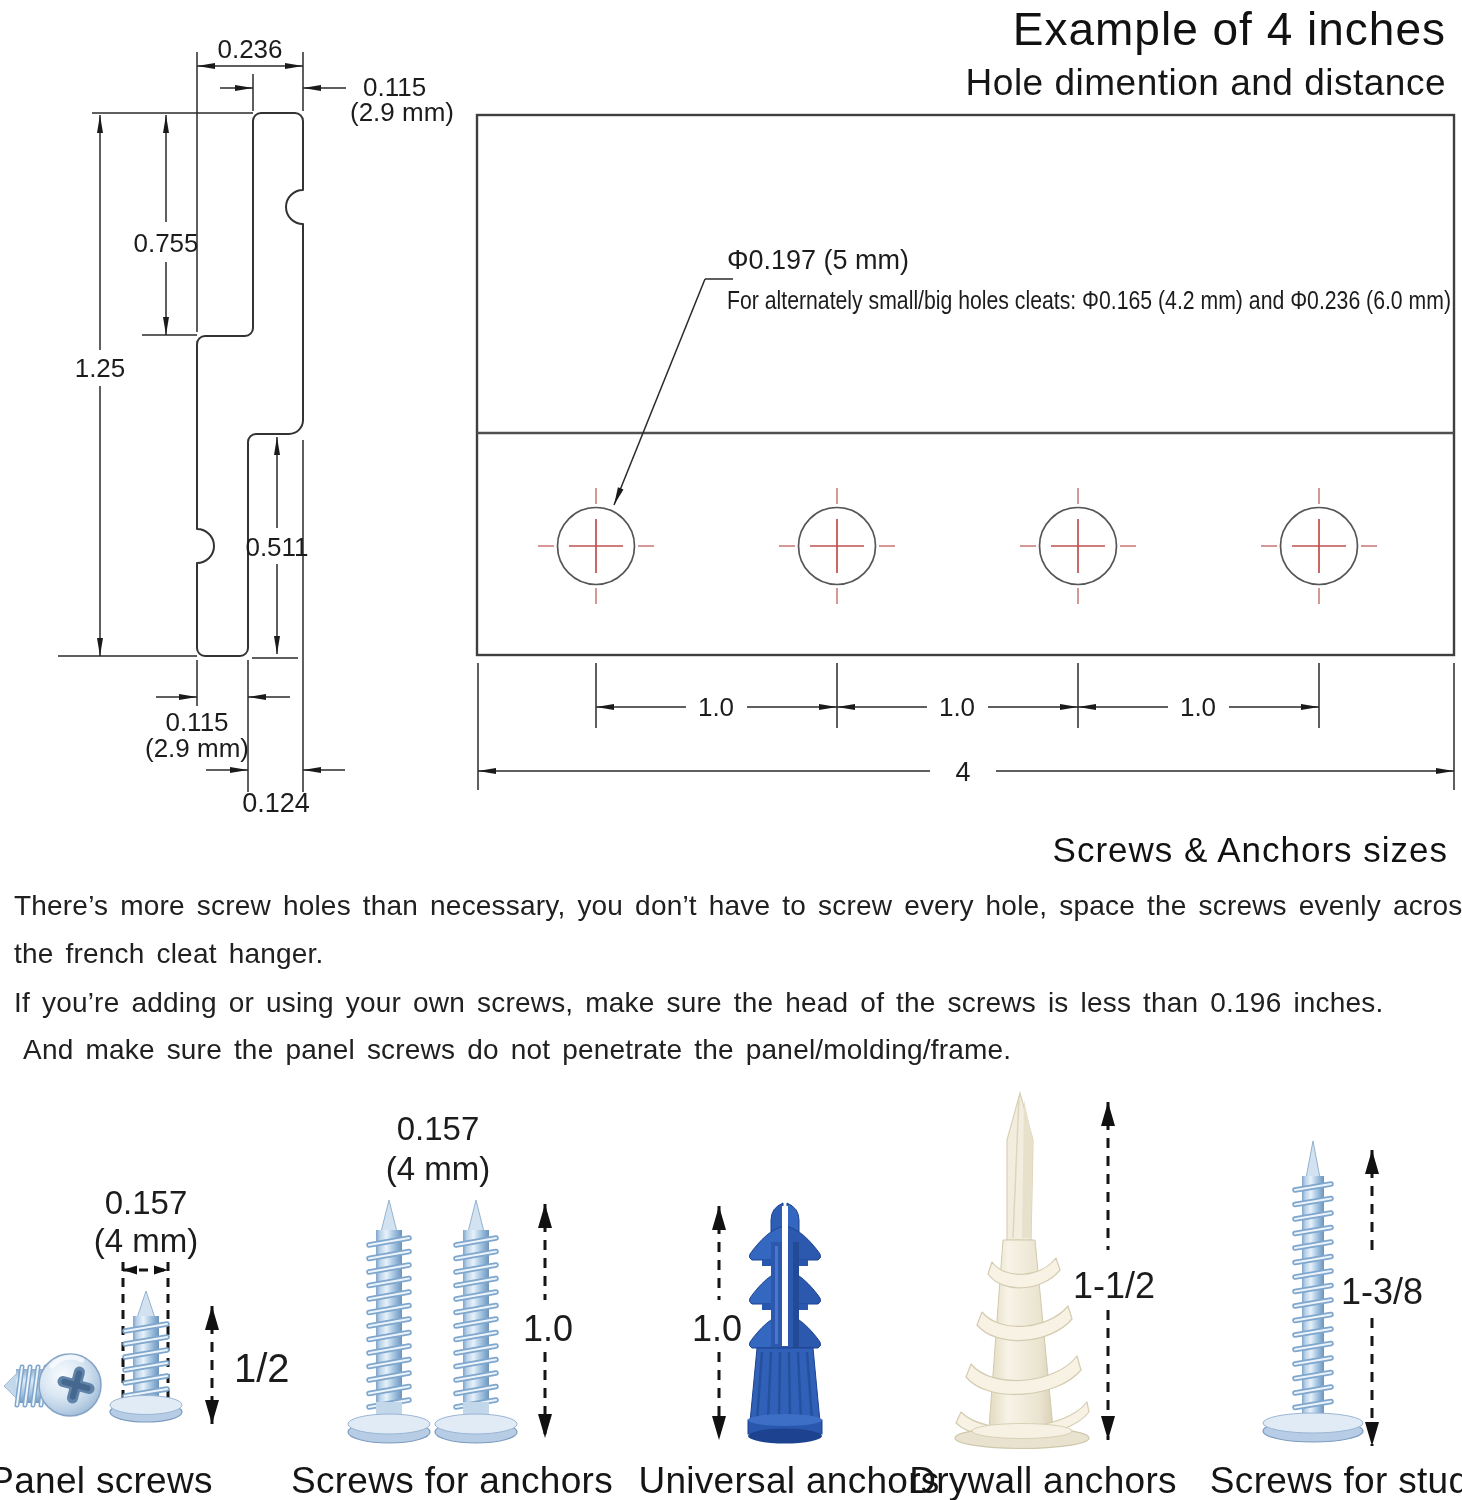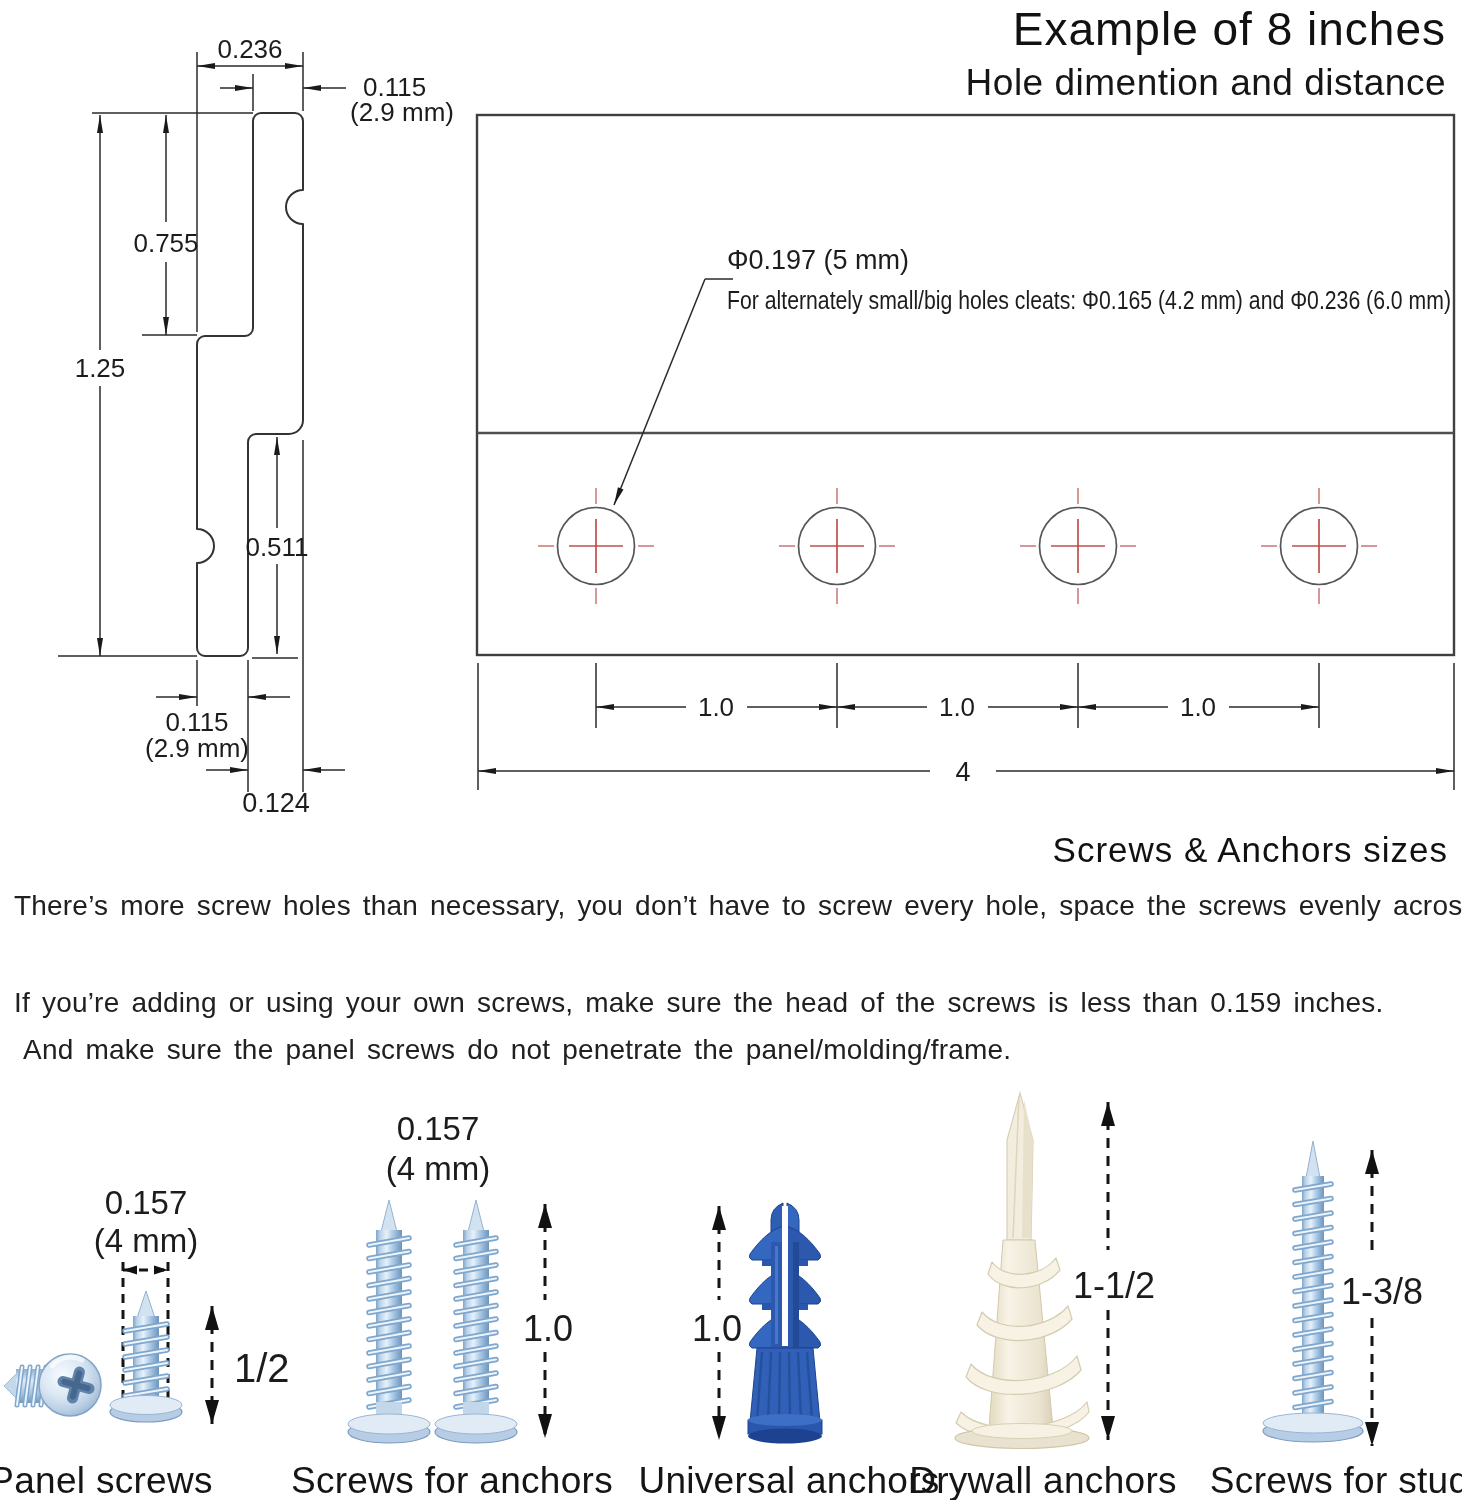--- a/index.html
+++ b/index.html
@@ -13,21 +13,21 @@
   .t-section{font-size:35px;letter-spacing:1px;color:#111;white-space:nowrap;}
   .body-line{font-size:28px;letter-spacing:.2px;word-spacing:4px;color:#202020;white-space:nowrap;}
   .cap{font-size:37px;letter-spacing:.3px;color:#151515;white-space:nowrap;transform:translateX(-50%);}
   .dimtxt{font-size:26px;}
 </style>
 </head>
 <body>
 
 <div id="page">
 
-  <div class="abs t-main" style="right:16px;top:2px;">Example of 8 inches</div>
+  <div class="abs t-main" style="right:16px;top:2px;">Example of 4 inches</div>
   <div class="abs t-sub" style="right:16px;top:62px;">Hole dimention and distance</div>
 
   <svg class="abs" style="left:40px;top:25px;" width="430" height="795" viewBox="40 25 430 795">
     <defs>
       <marker id="ar" markerUnits="userSpaceOnUse" markerWidth="19" markerHeight="8" refX="18.5" refY="4" orient="auto-start-reverse">
           <path d="M0.5,1 L18.5,4 L0.5,7 Z" fill="#1a1a1a"></path>
         </marker>
     </defs>
 
     <path d="M 261,113 L 295,113 A 8,8 0 0 1 303,121 L 303,190 A 17,17 0 0 0 303,224
@@ -169,21 +169,22 @@
     <g font-size="26" text-anchor="middle">
       <text x="716" y="716">1.0</text>
       <text x="957" y="716">1.0</text>
       <text x="1198" y="716">1.0</text>
       <text x="963" y="781" font-size="27">4</text>
     </g>
   </svg>
 
   <div class="abs t-section" style="right:14px;top:830px;">Screws &amp; Anchors sizes</div>
   <div class="abs body-line" style="left:14px;top:890px;">There’s more screw holes than necessary, you don’t have to screw every hole, space the screws evenly across</div>
-  <div class="abs body-line" style="left:14px;top:987px;">If you’re adding or using your own screws, make sure the head of the screws is less than 0.159 inches.</div>
+  <div class="abs body-line" style="left:14px;top:938px;">the french cleat hanger.</div>
+  <div class="abs body-line" style="left:14px;top:987px;">If you’re adding or using your own screws, make sure the head of the screws is less than 0.196 inches.</div>
   <div class="abs body-line" style="left:14px;top:1034px;margin-left:9px;">And make sure the panel screws do not penetrate the panel/molding/frame.</div>
 
   <svg class="abs" style="left:0;top:1085px;" width="1462" height="415" viewBox="0 1085 1462 415">
     <defs>
       <marker id="har" markerUnits="userSpaceOnUse" markerWidth="26" markerHeight="17" refX="25" refY="8.5" orient="auto-start-reverse">
           <path d="M1,1.5 L25,8.5 L1,15.5 Z" fill="#111"></path>
         </marker>
       <marker id="harS" markerUnits="userSpaceOnUse" markerWidth="15" markerHeight="11" refX="14.5" refY="5.5" orient="auto-start-reverse">
           <path d="M0.5,1 L14.5,5.5 L0.5,10 Z" fill="#111"></path>
         </marker>

